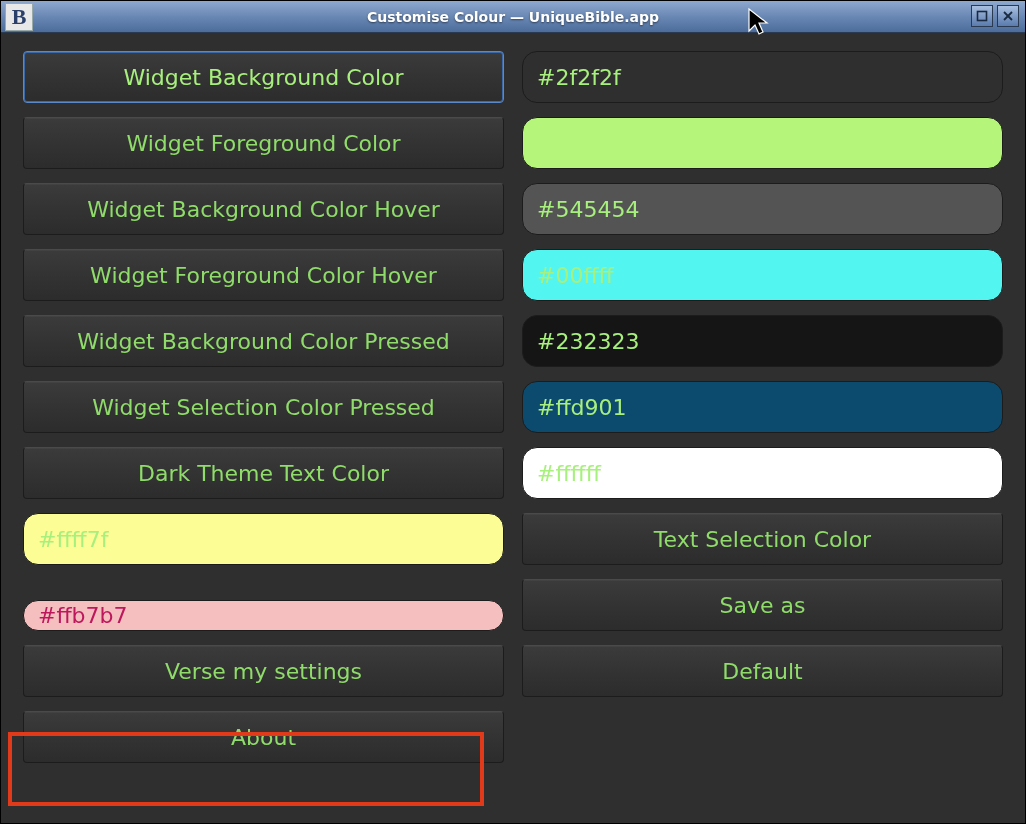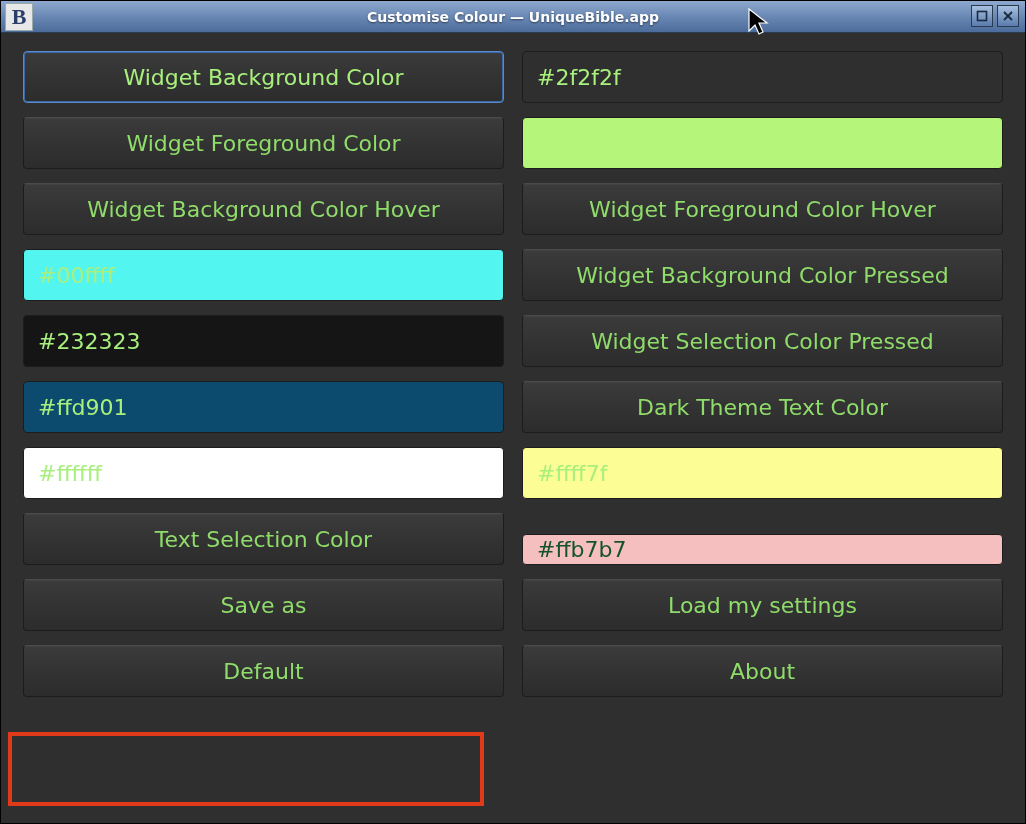--- a/index.html
+++ b/index.html
@@ -100,21 +100,21 @@
     text-align: right;
     padding: 0 6px;
     white-space: nowrap;
   }
   .btn.selected {
     border: 1px solid #5a88c8;
     box-shadow: 0 0 0 1px #3a68a8 inset;
   }
   .field {
     border: 1px solid #1c1c1c;
-    border-radius: 4px;
+    border-radius: 15px;
     font-size: 22px;
     display: flex;
     align-items: center;
     padding: 0 14px;
     color: #a8f07d;
     cursor: text;
   }
   .highlight-box {
     position: absolute;
     border: 4px solid #e03a1a;
@@ -158,20 +158,23 @@
       </div>
       <div class="btn" style="color: rgb(143, 220, 106);">
         <span>Widget Foreground Color</span>
       </div>
       <div class="field" style="background: rgb(180, 245, 122); color: rgb(168, 240, 125);">
         <span></span>
       </div>
       <div class="btn" style="color: rgb(143, 220, 106);">
         <span>Widget Background Color Hover</span>
       </div>
+      <div class="field" style="background: rgb(84, 84, 84); color: rgb(168, 240, 125);">
+        <span>#545454</span>
+      </div>
       <div class="btn" style="color: rgb(143, 220, 106);">
         <span>Widget Foreground Color Hover</span>
       </div>
       <div class="field" style="background: rgb(82, 245, 240); color: rgb(168, 240, 125);">
         <span>#00ffff</span>
       </div>
       <div class="btn" style="color: rgb(143, 220, 106);">
         <span>Widget Background Color Pressed</span>
       </div>
       <div class="field" style="background: rgb(21, 21, 21); color: rgb(168, 240, 125);">
@@ -188,28 +191,28 @@
       </div>
       <div class="field" style="background: rgb(255, 255, 255); color: rgb(168, 240, 125);">
         <span>#ffffff</span>
       </div>
       <div class="field" style="background: rgb(253, 253, 150); color: rgb(168, 240, 125);">
         <span>#ffff7f</span>
       </div>
       <div class="btn" style="color: rgb(143, 220, 106);">
         <span>Text Selection Color</span>
       </div>
-      <div class="field" style="background: rgb(245, 191, 191); color: #14532d; margin-top: 21px;">
+      <div class="field" style="background: rgb(245, 191, 191); color: #be185d; margin-top: 21px;">
         <span>#ffb7b7</span>
       </div>
       <div class="btn">
         <span>Save as</span>
       </div>
       <div class="btn">
-        <span>Load my settings</span>
+        <span>Verse my settings</span>
       </div>
       <div class="btn">
         <span>Default</span>
       </div>
       <div class="btn">
         <span>About</span>
       </div>
     </div>
 
 </div>

